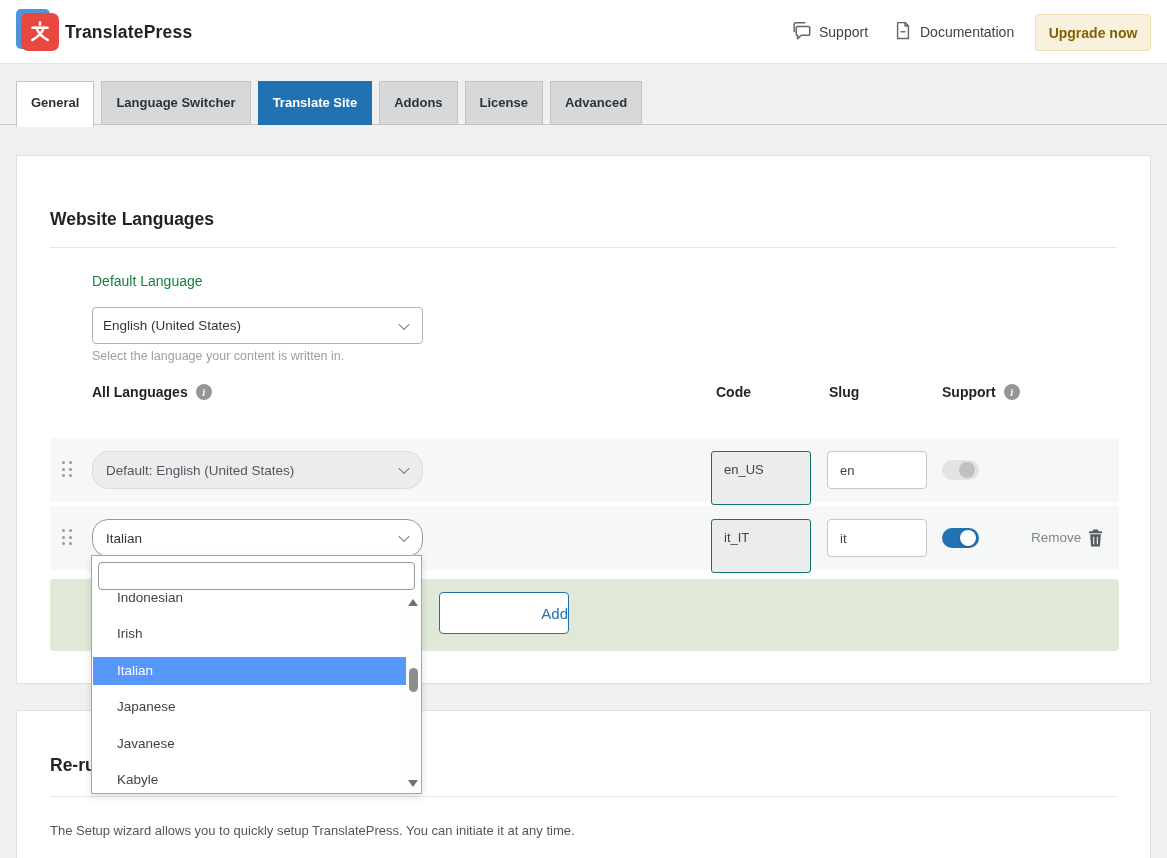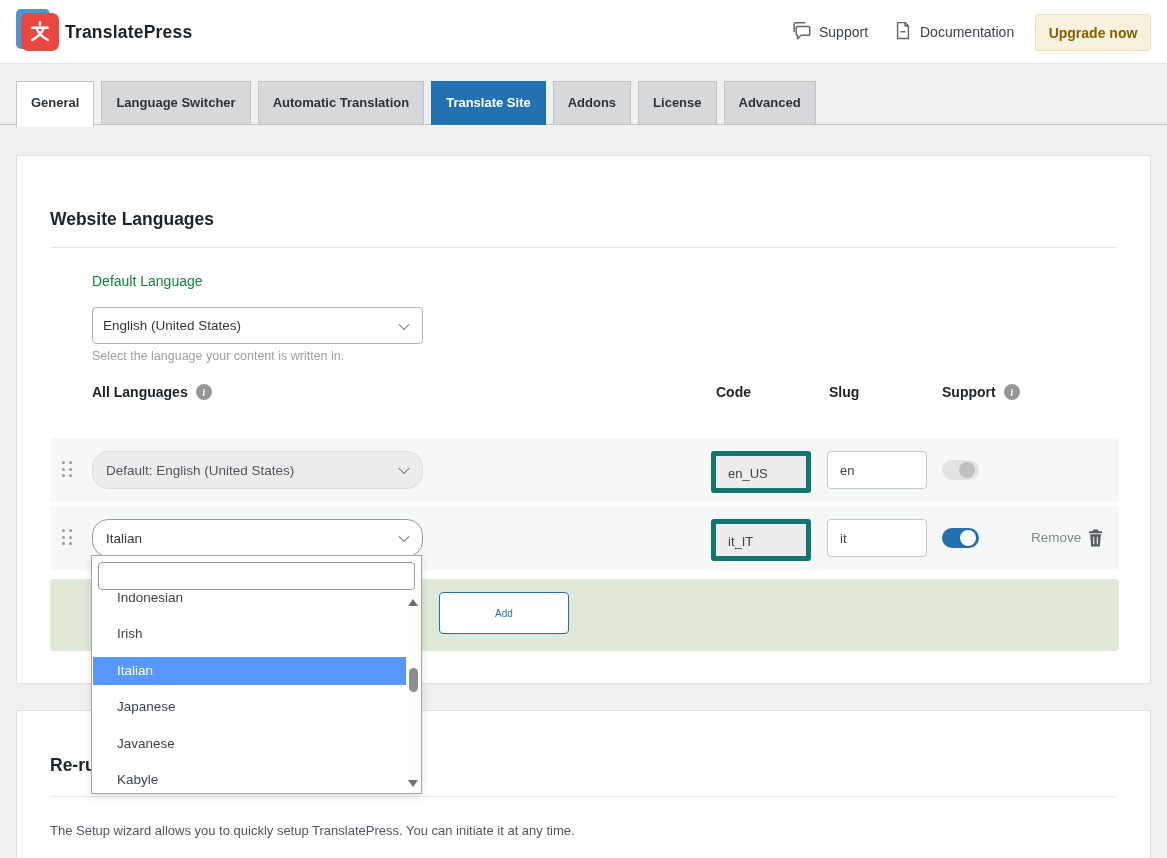--- a/index.html
+++ b/index.html
@@ -41,33 +41,33 @@
   .col-head { position:absolute; top:228px; font-size:14px; font-weight:700; color:#1d2327; display:flex; align-items:center; gap:8px; }
   .info-icon { width:16px; height:16px; border-radius:50%; background:#949698; color:#fff; font-size:10.5px; font-weight:700; font-style:italic; font-family:"Liberation Serif",serif; display:inline-flex; align-items:center; justify-content:center; cursor:pointer; }
   
   .lang-row { position:absolute; left:33px; width:1069px; height:64px; background:#f6f7f7; border-radius:3px; }
   .row1 { top:282px; } .row2 { top:350px; }
   .drag-handle { position:absolute; left:12px; top:23px; display:grid; grid-template-columns:3px 3px; grid-auto-rows:3px; gap:3.5px; cursor:grab; }
   .drag-handle i { width:3px; height:3px; border-radius:50%; background:#97999c; }
   .row-sel { position:absolute; left:42px; top:13px; width:331px; height:38px; border-radius:16px; display:flex; align-items:center; padding:0 13px; font-size:13.5px; cursor:pointer; }
   .row-sel.disabled { background:#ececec; border:1px solid #dcdcde; color:#50575e; }
   .row-sel.open { background:#fff; border:1px solid #949a9f; color:#32373c; }
-  .code-box { position:absolute; left:661px; top:13px; width:100px; height:42px; background:#ececec; border:5px solid #0f766e; border-radius:3px; line-height:36px; padding-left:12px; font-size:13px; color:#3c434a; }
+  .code-box { position:absolute; left:661px; top:13px; width:100px; height:54px; background:#ececec; border:1px solid #0f766e; border-radius:3px; line-height:36px; padding-left:12px; font-size:13px; color:#3c434a; }
   .slug-input { position:absolute; left:777px; top:13px; width:100px; height:38px; background:#fff; border:1px solid #c6c9cc; border-radius:4px; padding-left:12px; font-size:13px; color:#3c434a; font-family:inherit; }
   .toggle { position:absolute; left:892px; top:22px; width:37px; height:20px; border-radius:10px; cursor:pointer; }
   .toggle .knob { position:absolute; top:2px; width:16px; height:16px; border-radius:50%; }
   .toggle.off { background:#e3e3e4; }
   .toggle.off .knob { left:17px; background:#c0c0c1; }
   .toggle.on { background:#2271b1; }
   .toggle.on .knob { left:18px; background:#fff; box-shadow:0 1px 2px rgba(0,0,0,.25); }
   .remove-label { position:absolute; left:981px; top:0; height:64px; line-height:64px; color:#81858b; font-size:13.5px; cursor:pointer; }
   .trash { position:absolute; left:1038px; top:23px; cursor:pointer; }
   
   .green-band { position:absolute; left:33px; top:423px; width:1069px; height:72px; background:#e0e9d8; border-radius:4px; }
-  .add-btn { position:absolute; left:389px; top:13px; width:130px; height:42px; background:#fff; border:1px solid #2271b1; border-radius:4px; color:#2271b1; font-size:10px; font-family:inherit; cursor:pointer; }
+  .add-btn { position:absolute; left:389px; top:13px; width:130px; height:42px; background:#fff; border:1px solid #2271b1; border-radius:4px; color:#2271b1; font-size:15px; font-family:inherit; cursor:pointer;text-align:right; }
   
   .setup-desc { position:absolute; left:33px; top:112px; font-size:13px; color:#50575e; }
   
   .dd-panel { position:absolute; left:91px; top:555px; width:331px; height:239px; background:#fff; border:1px solid #a5a5a5; box-shadow:0 3px 8px rgba(0,0,0,.12); z-index:50; }
   .dd-search { position:absolute; left:6px; top:6px; width:317px; height:28px; border:1px solid #999; border-radius:4px; padding:0 8px; font-family:inherit; font-size:13px; }
   .dd-list { position:absolute; left:1px; top:37px; width:313px; height:200px; overflow:hidden; }
   .dd-inner { list-style:none; margin-top:-9px; }
   .dd-option { height:28px; line-height:28px; margin-bottom:8.4px; padding:0 24px; font-size:13.5px; color:#3f444a; cursor:pointer; white-space:nowrap; }
   .dd-option.selected { background:#5897fb; color:#fff; }
   .dd-scrollbar { position:absolute; left:314px; top:37px; width:15px; height:200px; background:#fdfdfd; }
@@ -116,21 +116,20 @@
       <span>Documentation</span>
     </a>
 
     <button class="upgrade-btn">Upgrade now</button>
   </div>
 
   <div class="tabline"></div>
   <nav class="tabs">
     <a class="tab active">General</a>
     <a class="tab">Language Switcher</a>
-    <a class="tab">Automatic Translation</a>
     <a class="tab highlight">Translate Site</a>
     <a class="tab">Addons</a>
     <a class="tab">License</a>
     <a class="tab">Advanced</a>
   </nav>
 
   <section class="card card1">
     <h2 class="h2" style="left:33px; top:53px;">Website Languages</h2>
     <div class="divider" style="top:91px;"></div>
 

